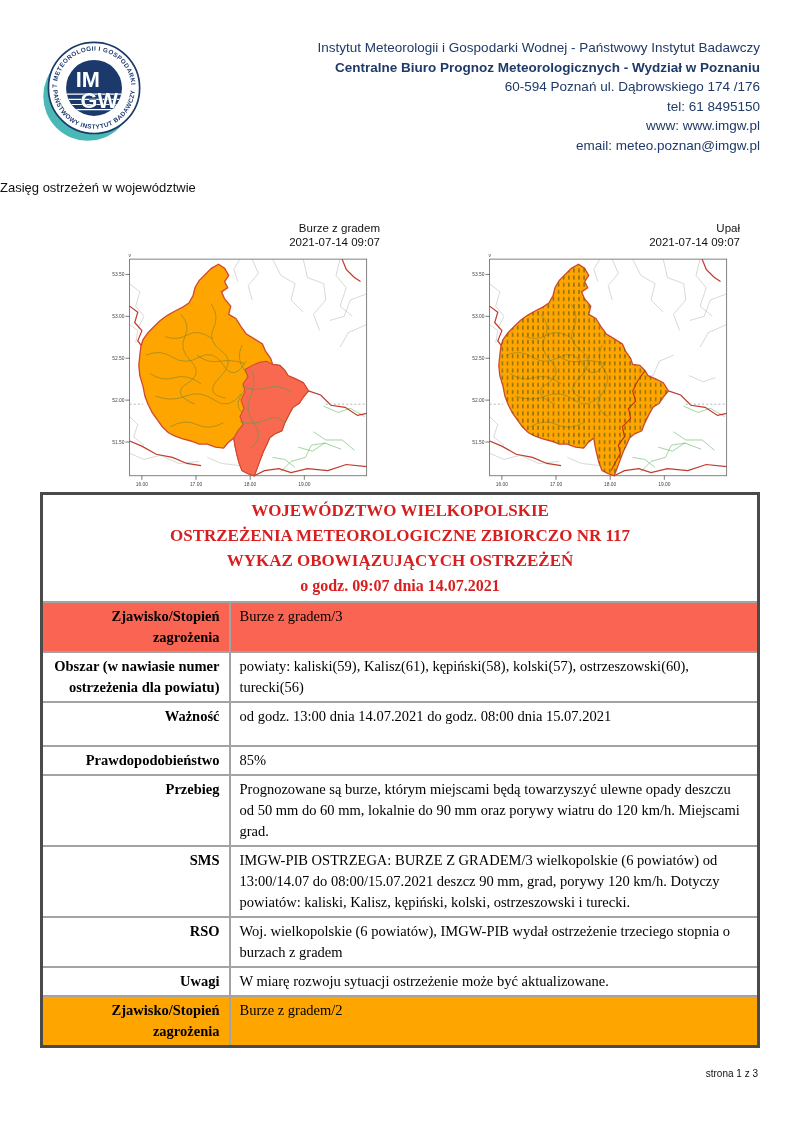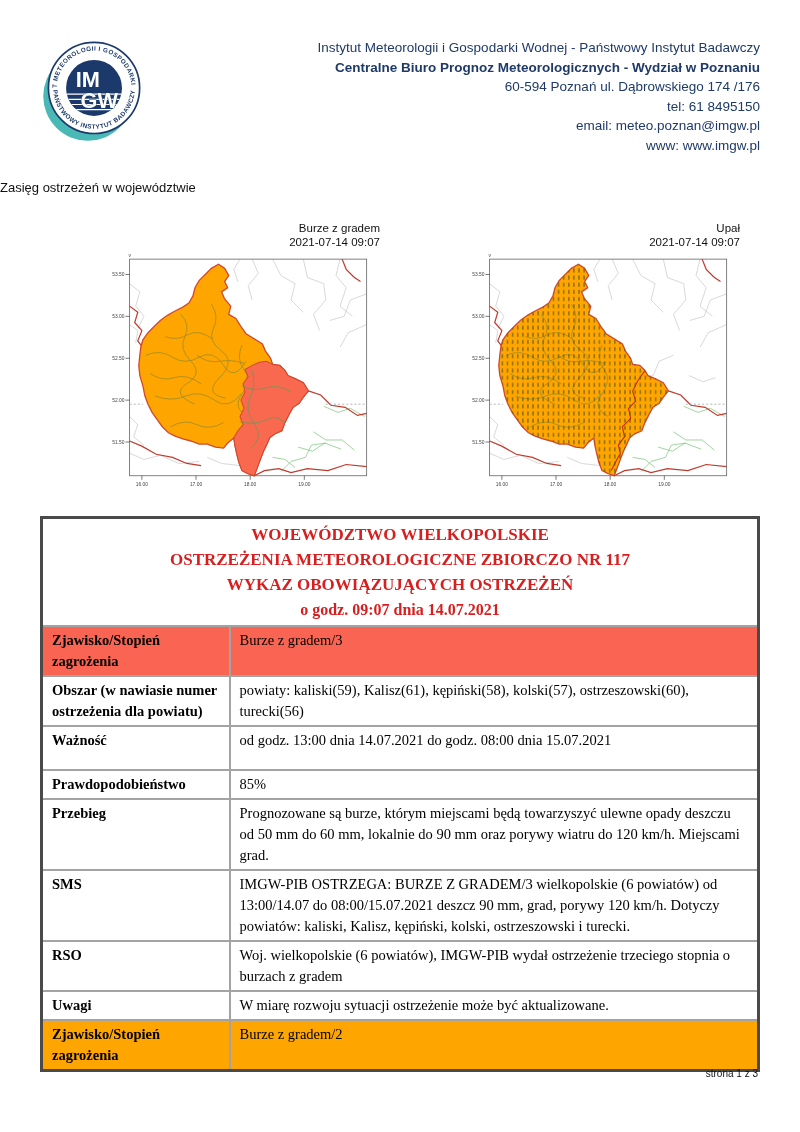--- a/index.html
+++ b/index.html
@@ -15,30 +15,30 @@
   .header-text .bold { font-weight:bold; }
   
   .section-title { position:absolute; top:180px; left:0; width:100%; font-size:13px; color:#111; }
   
   .map-block { position:absolute; top:222px; width:276px; }
   .map-block.left  { left:104px; }
   .map-block.right { left:464px; }
   .map-title { text-align:right; font-size:11.5px; line-height:13.5px; color:#111; }
   svg.map { display:block; margin:4px auto 0 auto; width:266px; height:235px; }
   
-  table.warning { position:absolute; top:516px; left:40px; width:720px; border-collapse:collapse; table-layout:fixed; border:3px solid #4a4a4a; }
+  table.warning { position:absolute; top:492px; left:40px; width:720px; border-collapse:collapse; table-layout:fixed; border:3px solid #4a4a4a; }
   table.warning col.c1 { width:188px; }
   table.warning td {
     border:2px solid #a3a3a3; font-family:"Liberation Serif", serif;
     font-size:14.5px; line-height:21px; padding:3px 9px; vertical-align:top; color:#000;
   }
   td.title-cell { text-align:center; padding:6px 4px 8px 4px; }
   .tl { color:#d81e1e; font-family:"Liberation Serif", serif; font-weight:bold; font-size:17px; line-height:25px; }
   .tl.small { font-size:16px; }
-  td.label { font-weight:bold; }
+  td.label { font-weight:bold;text-align:right; }
   
   .footer { position:absolute; top:1068px; right:42px; font-size:10px; color:#111; }
   
   .tick { font-family:"Liberation Sans", sans-serif; font-size:4.8px; fill:#444; }
   .ring-text { font-family:"Liberation Sans", sans-serif; font-size:6.1px; font-weight:bold; fill:#1b3a6b; letter-spacing:0.4px; }
 </style>
 </head>
 <body>
 
 <div class="page">
@@ -70,22 +70,22 @@
         </g>
         <text x="50" y="52" font-family="Liberation Sans, sans-serif" font-size="21" font-weight="bold" fill="#ffffff" text-anchor="middle">IM</text>
         <text x="61" y="72" font-family="Liberation Sans, sans-serif" font-size="21" font-weight="bold" fill="#ffffff" text-anchor="middle" stroke="#1b3a6b" stroke-width="0.6" paint-order="stroke">GW</text>
       </svg>
     </div>
     <div class="header-text">
       <div>Instytut Meteorologii i Gospodarki Wodnej - Państwowy Instytut Badawczy</div>
       <div class="bold">Centralne Biuro Prognoz Meteorologicznych - Wydział w Poznaniu</div>
       <div>60-594 Poznań ul. Dąbrowskiego 174 /176</div>
       <div>tel: 61 8495150</div>
+      <div>www: www.imgw.pl</div>
       <div>email: meteo.poznan@imgw.pl</div>
-      <div>www: www.imgw.pl</div>
     </div>
   </div>
 
   <div class="section-title">Zasięg ostrzeżeń w województwie</div>
 
   <div class="map-block left">
     <div class="map-title">
       <div>Burze z gradem</div>
       <div>2021-07-14 09:07</div>
     </div>

